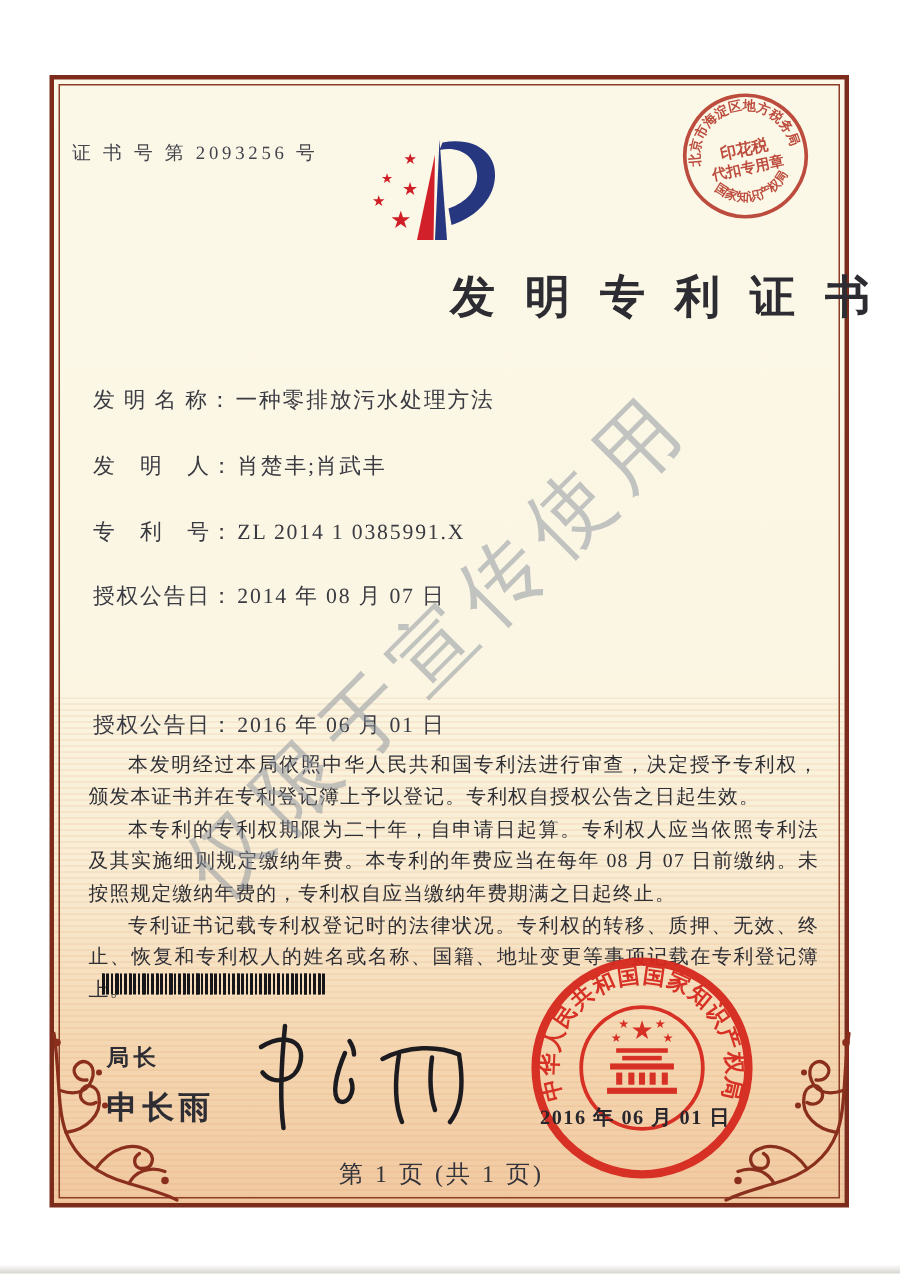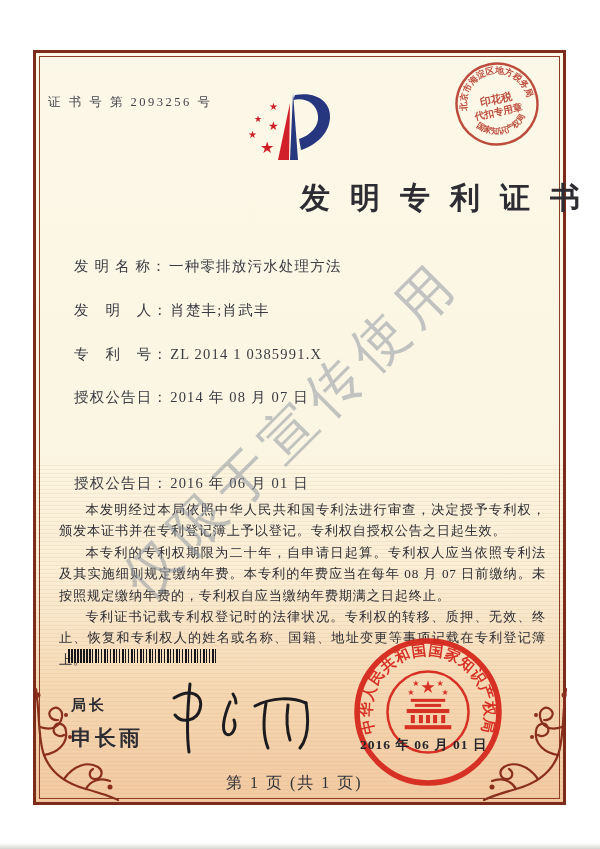--- a/index.html
+++ b/index.html
@@ -14,21 +14,21 @@
   .frame-inner{position:absolute;left:39px;top:56px;width:521px;height:743px;border:1px solid #8d3c27;box-sizing:border-box;}
 
   .cert-no{position:absolute;left:48px;top:94px;font-size:12.5px;letter-spacing:2.5px;color:#43434c;}
   .title{position:absolute;left:0;right:0;top:178px;text-align:right;font-size:30px;font-weight:700;
          letter-spacing:20px;text-indent:20px;color:#2c2c32;}
 
   .logo{position:absolute;left:240px;top:78px;width:122px;height:86px;}
   .logo svg{position:absolute;left:0;top:0;}
   .logo-star{position:absolute;color:#cf1e26;line-height:1;}
 
-  .field{position:absolute;left:62px;font-size:14.5px;color:#3a3a42;letter-spacing:1.2px;white-space:nowrap;margin-left:12px;}
+  .field{position:absolute;left:62px;font-size:14.5px;color:#3a3a42;letter-spacing:1.2px;white-space:nowrap;}
   .field .val{margin-left:2px;}
 
   .body{position:absolute;left:59px;top:499px;width:487px;font-size:13.2px;line-height:21.4px;
         color:#2e2e35;text-align:justify;letter-spacing:0.8px;}
   .body p{margin:0;text-indent:2em;}
 
   .barcode{position:absolute;left:68px;top:649px;width:150px;height:14px;
         background-image:repeating-linear-gradient(90deg,#15151a 0 1.5px,rgba(0,0,0,0) 1.5px 3px),
                          repeating-linear-gradient(90deg,#15151a 0 2px,rgba(0,0,0,0) 2px 9px);}
 

